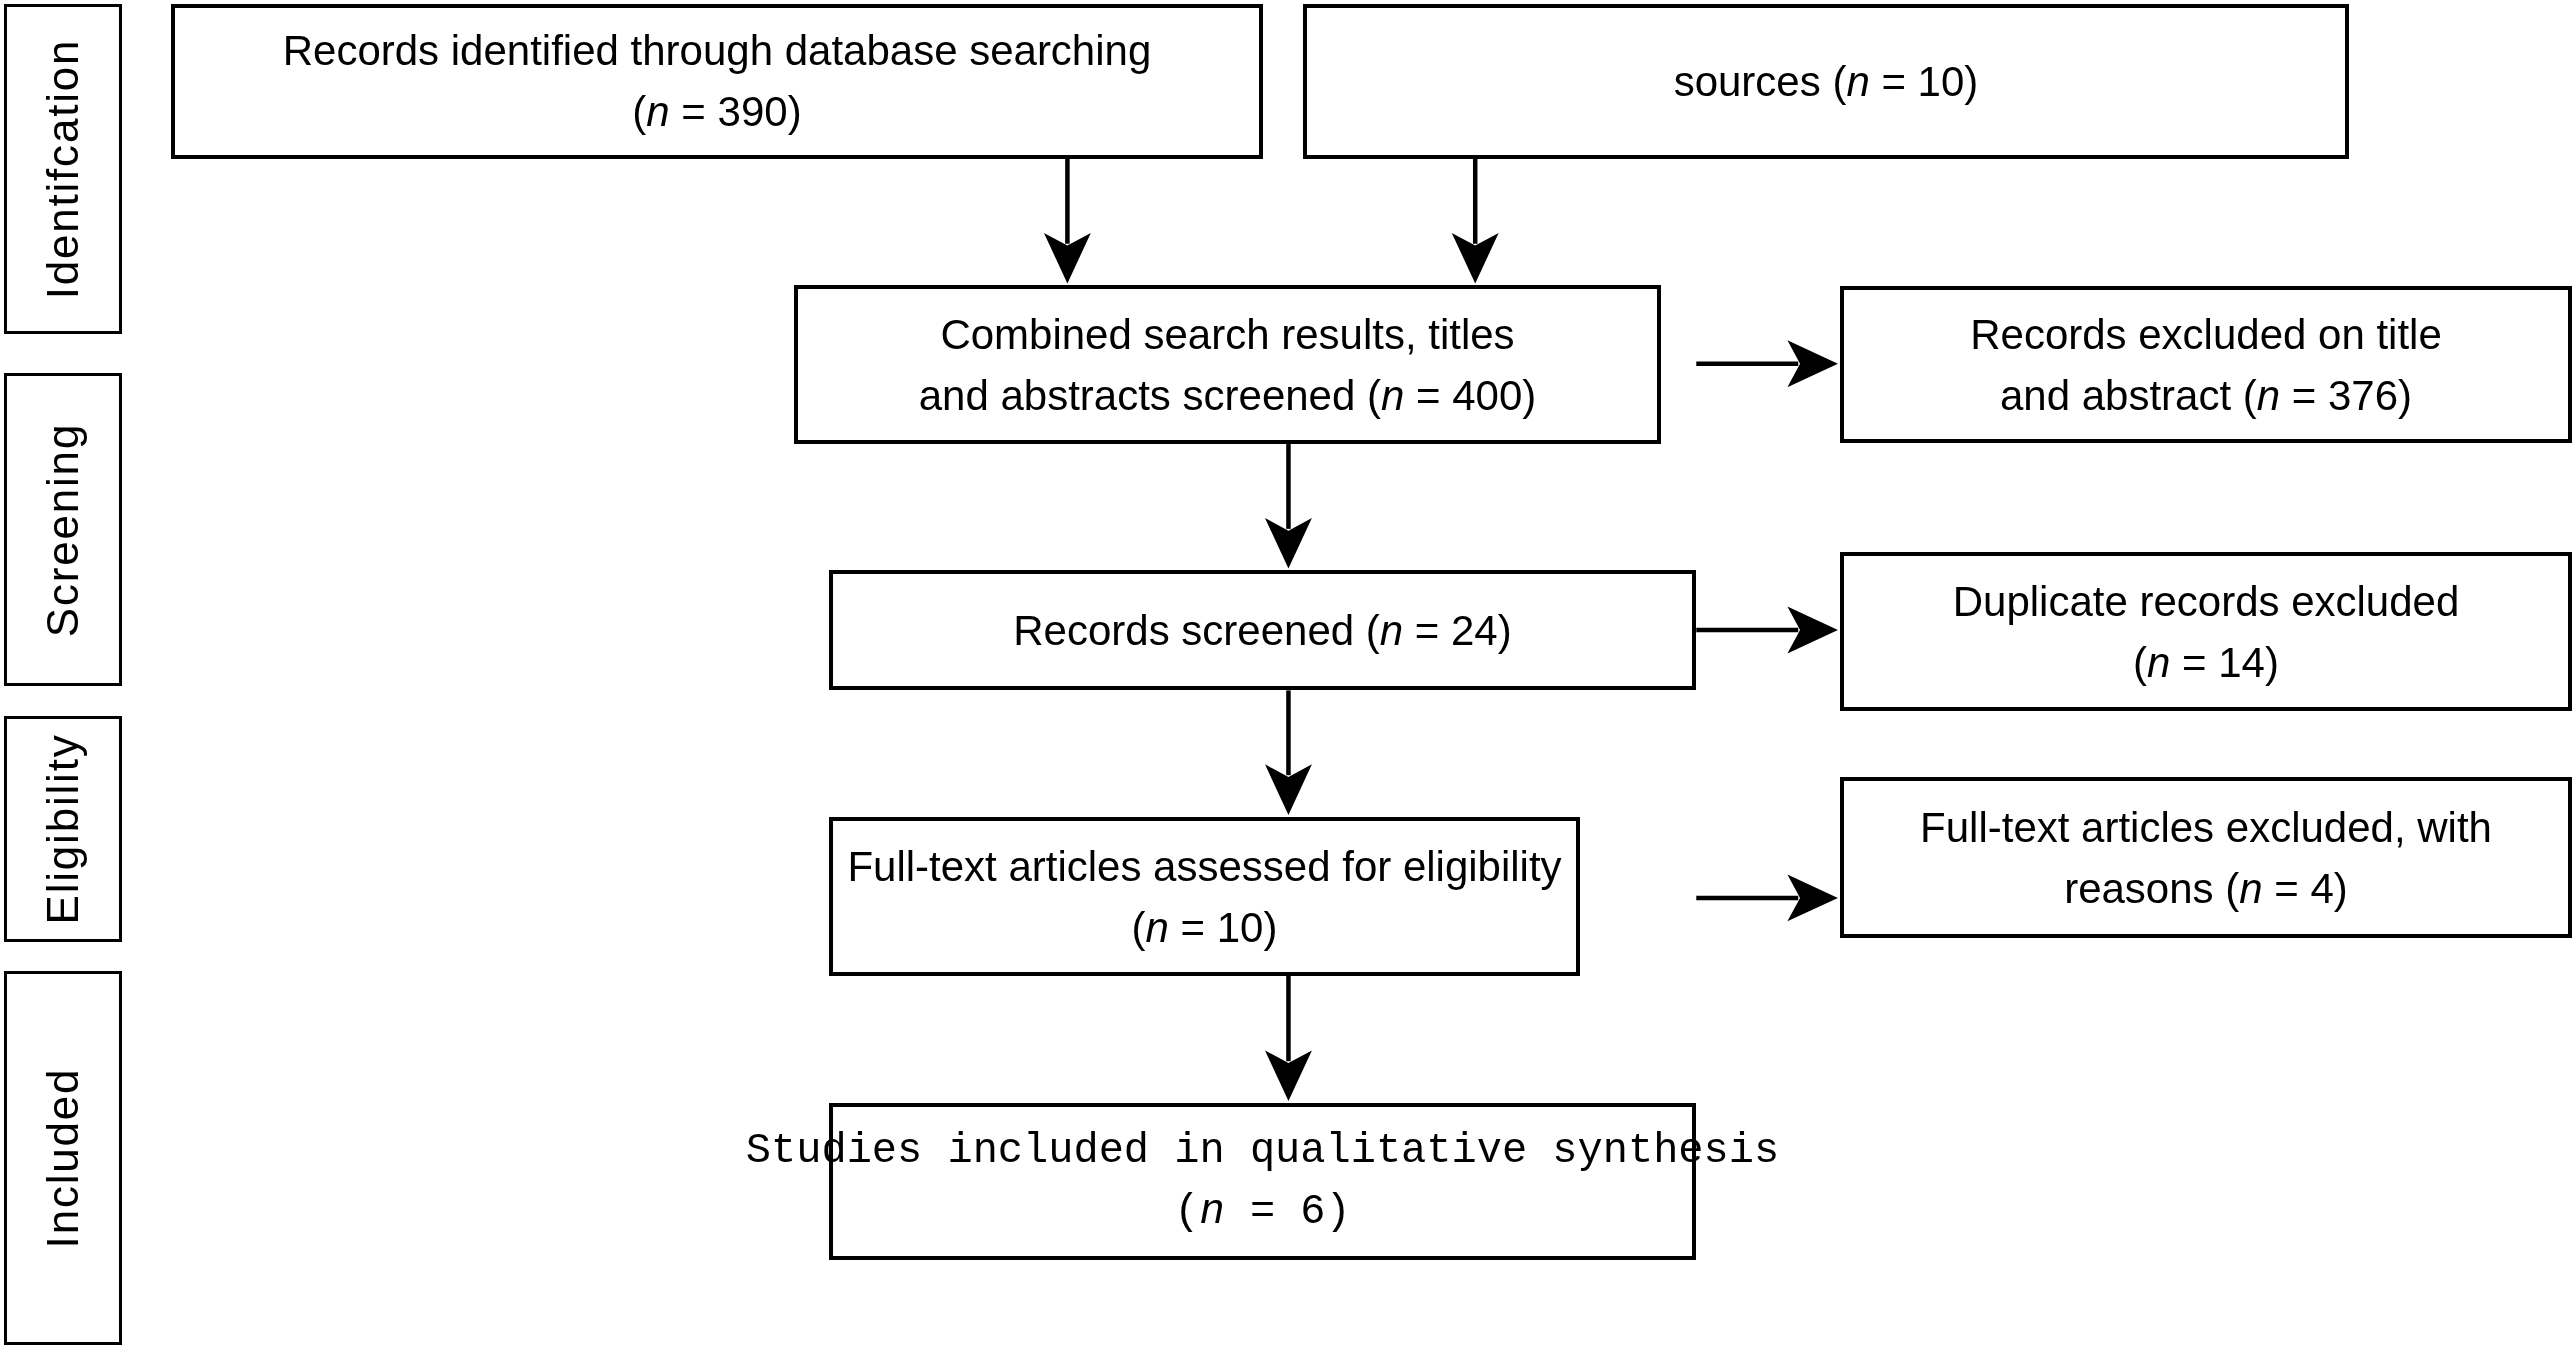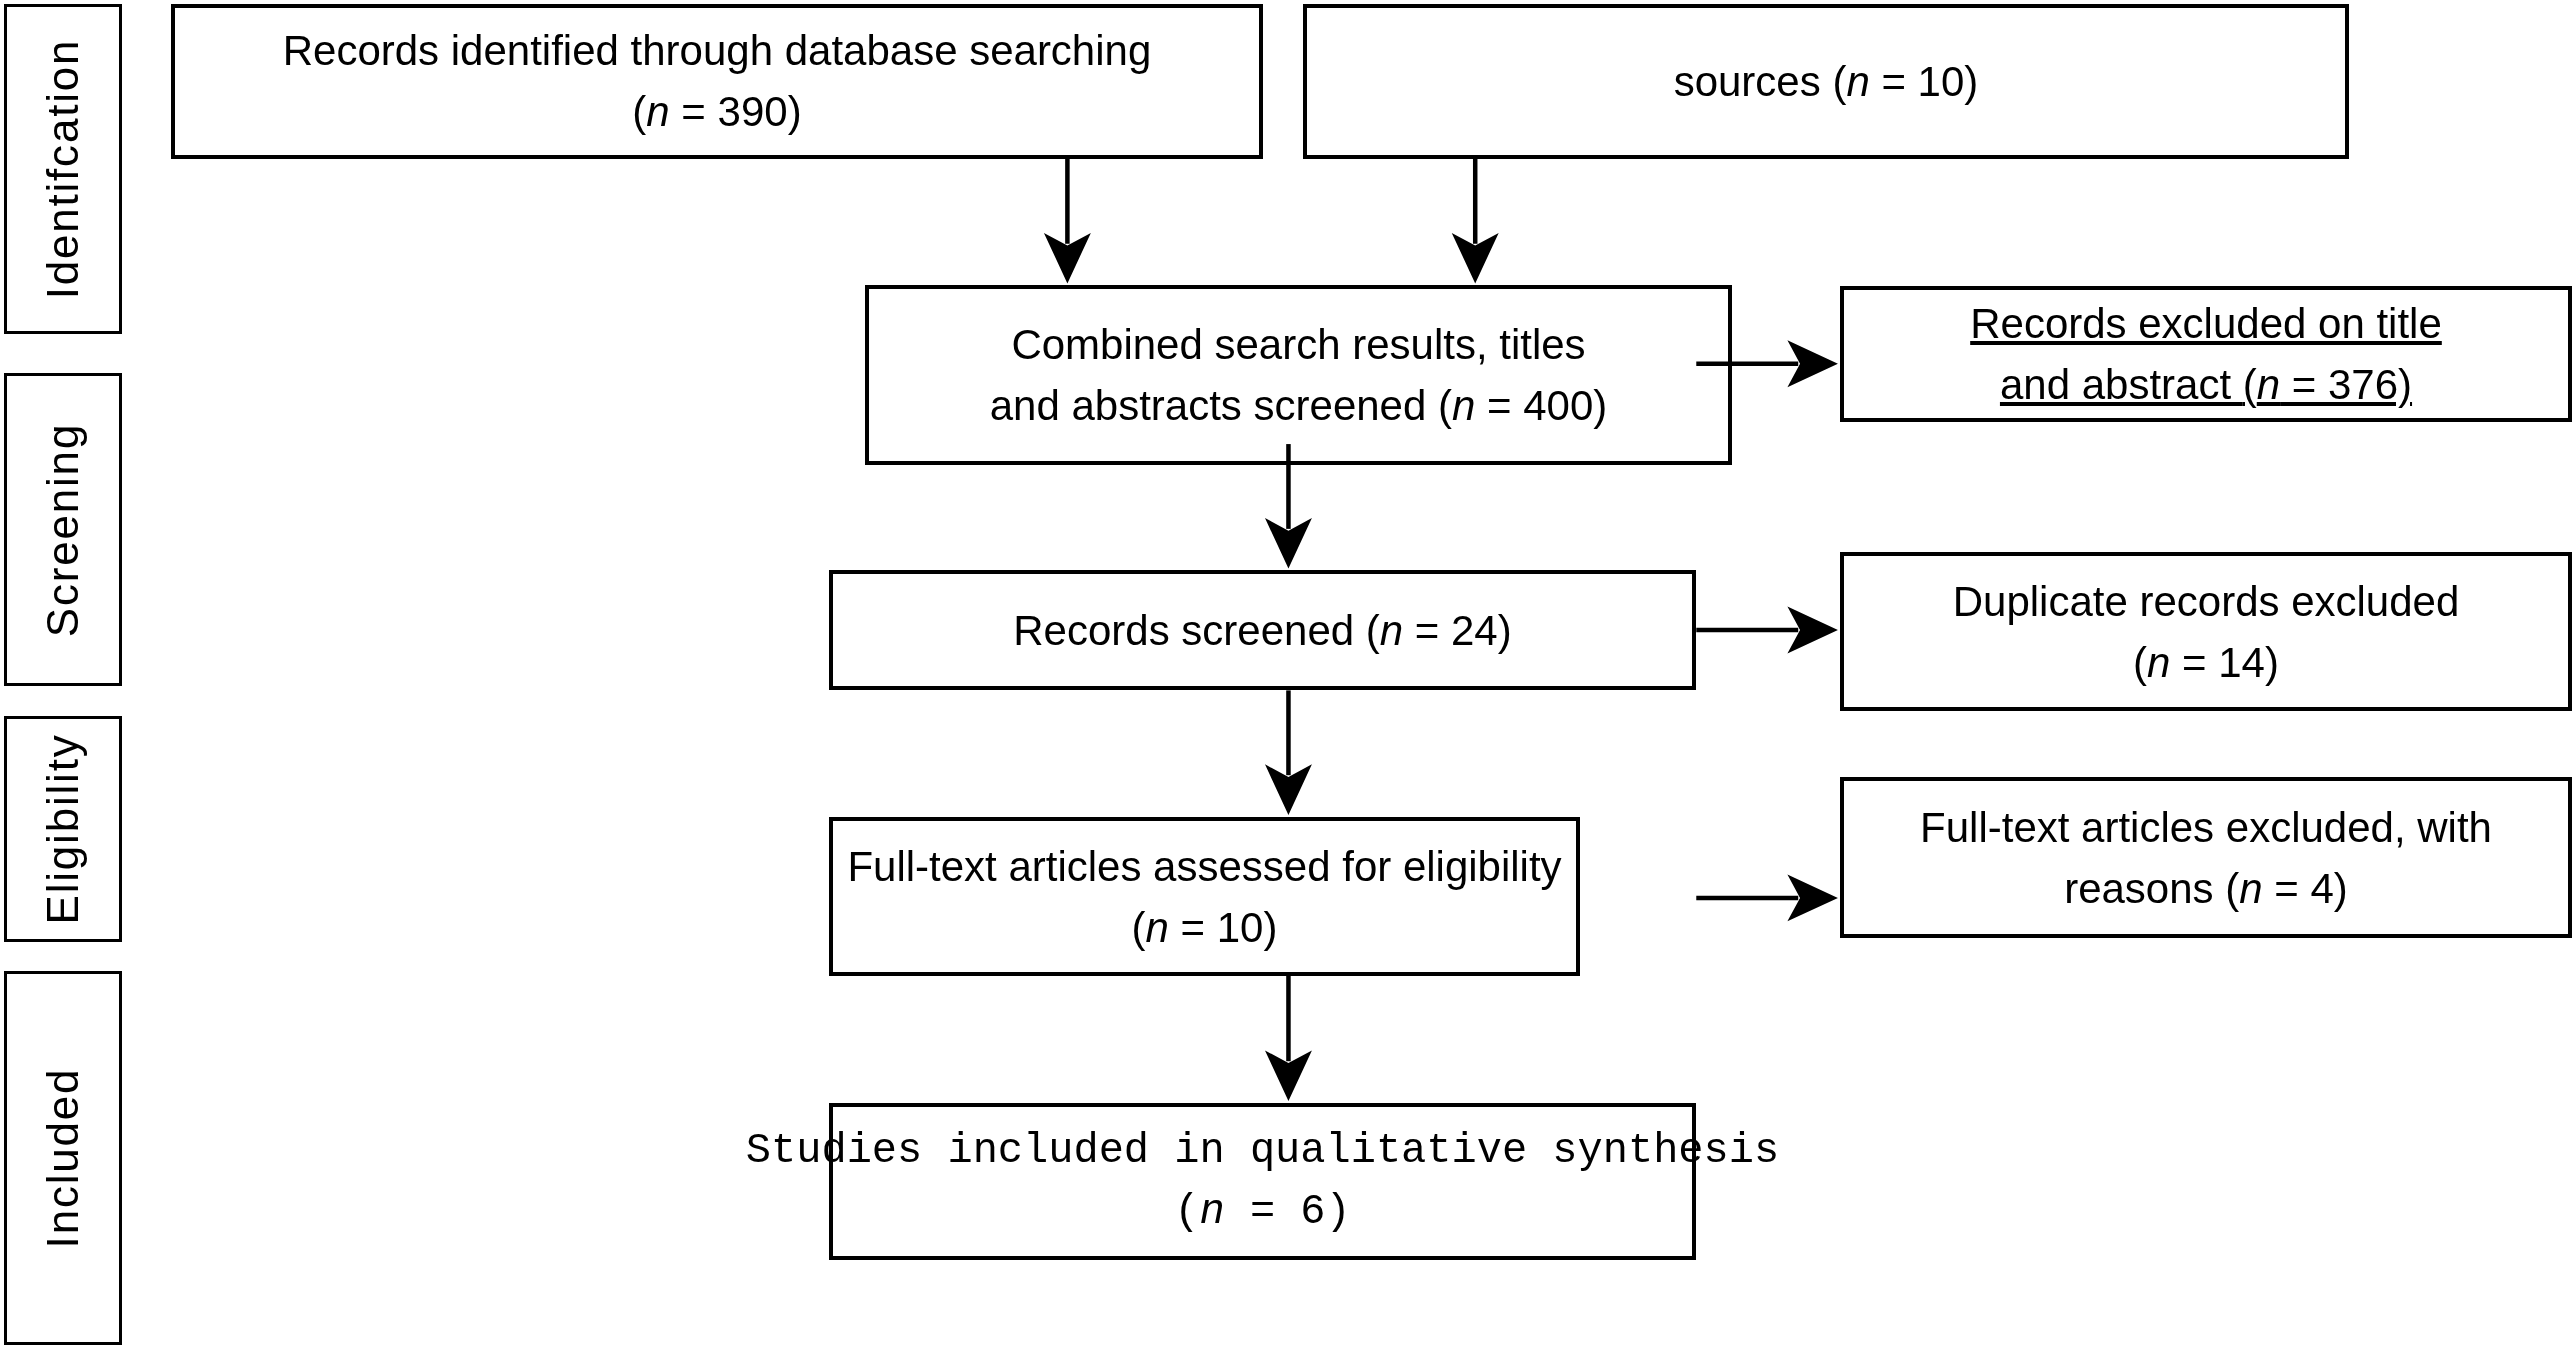--- a/index.html
+++ b/index.html
@@ -80,26 +80,26 @@
 
   <div class="fbox" style="left:171px;top:3.6px;width:1092px;height:155px;">
     <div class="bline">Records identified through database searching</div>
     <div class="bline"><span></span><span>(</span><i class="nv">n</i><span> = 390)</span></div>
   </div>
 
   <div class="fbox" style="left:1303px;top:3.6px;width:1046px;height:155px;">
     <div class="bline"><span>sources </span><span>(</span><i class="nv">n</i><span> = 10)</span></div>
   </div>
 
-  <div class="fbox" style="left:865px;top:285px;width:867px;height:180px;">
+  <div class="fbox" style="left:794px;top:285px;width:867px;height:159px;">
     <div class="bline">Combined search results, titles</div>
     <div class="bline"><span>and abstracts screened </span><span>(</span><i class="nv">n</i><span> = 400)</span></div>
   </div>
 
-  <div class="fbox" style="left:1840px;top:286px;width:732px;height:136px;text-decoration:underline;">
+  <div class="fbox" style="left:1840px;top:286px;width:732px;height:157px;">
     <div class="bline">Records excluded on title</div>
     <div class="bline"><span>and abstract </span><span>(</span><i class="nv">n</i><span> = 376)</span></div>
   </div>
 
   <div class="fbox" style="left:829px;top:570px;width:867px;height:120px;">
 
     <div class="bline"><span>Records screened </span><span>(</span><i class="nv">n</i><span> = 24)</span></div>
   </div>
 
   <div class="fbox" style="left:1840px;top:552px;width:732px;height:159px;">

